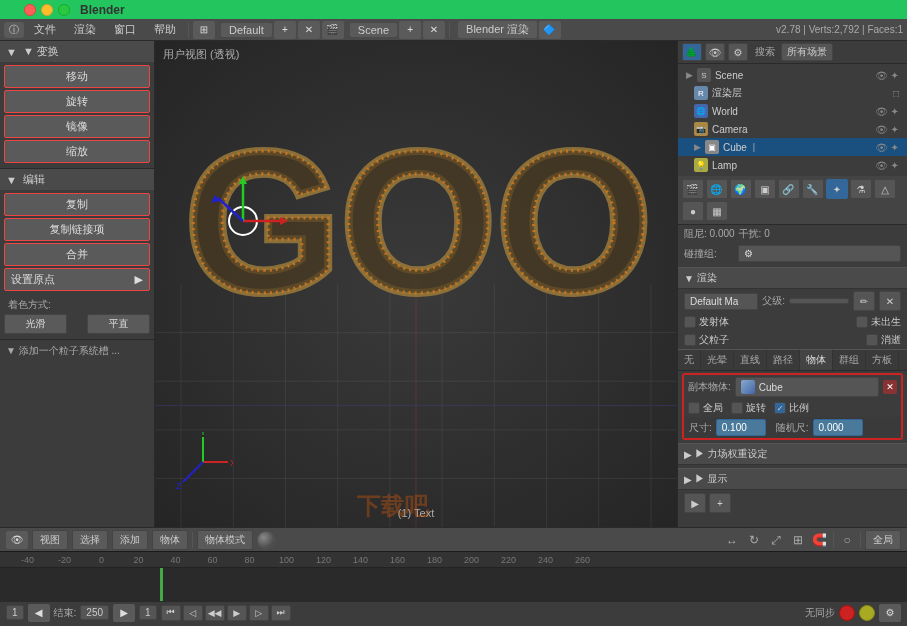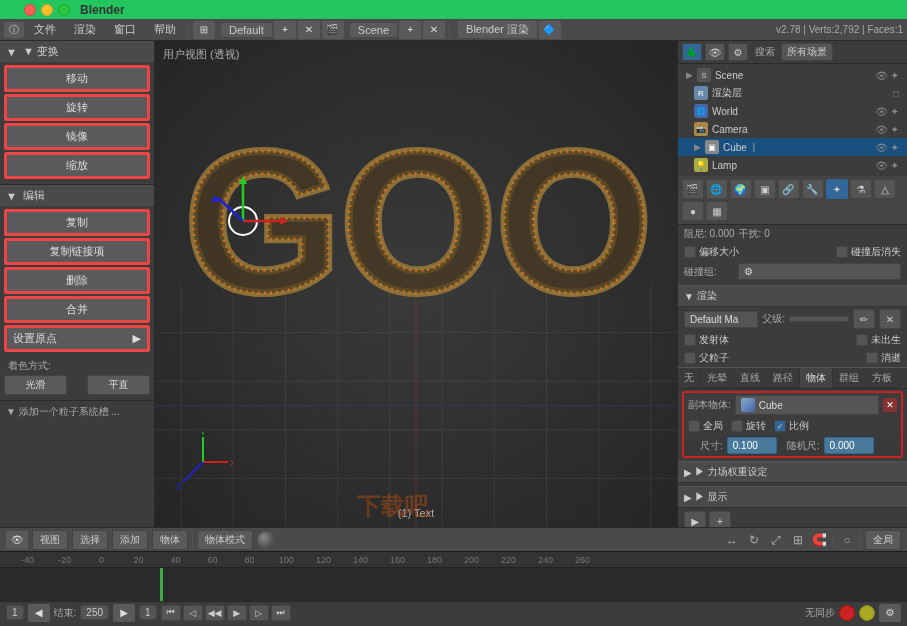--- a/index.html
+++ b/index.html
@@ -118,21 +118,21 @@
       display: flex;
       align-items: center;
       gap: 4px;
     }
     .panel-body { padding: 3px 4px; }
     .panel-btn {
       display: block;
       width: 100%;
       background: #5a5a5a;
       color: #ddd;
-      border: 3px solid #ef4444;
+      border: 1px solid #ef4444;
       border-radius: 2px;
       padding: 3px 6px;
       text-align: center;
       margin-bottom: 2px;
       cursor: pointer;
       font-size: 11px;
     }
     .shade-row {
       display: flex;
       gap: 20px;
@@ -374,21 +374,21 @@
     .check-row {
       display: flex;
       align-items: center;
       padding: 2px 4px;
       gap: 8px;
       background: #3c3c3c;
     }
     .size-row {
       display: flex;
       align-items: center;
-      padding: 2px 16px;
+      padding: 2px 5px;
       gap: 4px;
       background: #3a3a3a;
     }
     .size-label { color: #aaa; font-size: 10px; }
     .size-field {
       background: #4a7a9b;
       border: 1px solid #336699;
       border-radius: 2px;
       padding: 2px 5px;
       font-size: 10px;
@@ -626,21 +626,20 @@
       </div>
     </div>
     <div class="panel-section">
       <div class="panel-header">
         <span>▼</span>
         <span style="margin-left:2px">编辑</span>
       </div>
       <div class="panel-body">
         <button class="panel-btn">复制</button>
         <button class="panel-btn">复制链接项</button>
-        <button class="panel-btn">删除</button>
         <button class="panel-btn">合并</button>
         <button class="panel-btn" style="display:flex;align-items:center;justify-content:space-between">
           <span>设置原点</span>
           <span>▶</span>
         </button>
       </div>
       <div class="panel-body" style="padding-top:0">
         <div class="shade-label">着色方式:</div>
         <div class="shade-row">
           <button class="shade-btn">光滑</button>
@@ -771,30 +770,20 @@
       <div class="prop-icon-btn">▦</div>
     </div>
 
     <div class="properties-panel">
 
       <div class="prop-row">
         <span class="prop-label">阻尼: 0.000</span>
         <span class="prop-label">干扰: 0</span>
       </div>
 
-      <div class="prop-row">
-        <div class="prop-checkbox">
-          <span class="checkbox"></span>
-          <span>偏移大小</span>
-        </div>
-        <div style="margin-left:auto" class="prop-checkbox">
-          <span class="checkbox"></span>
-          <span>碰撞后消失</span>
-        </div>
-      </div>
 
       <div class="prop-row">
         <span class="prop-label">碰撞组:</span>
         <div class="prop-value">⚙</div>
       </div>
 
       <div class="prop-section-header">
         <span>▼</span>
         <span>渲染</span>
       </div>

